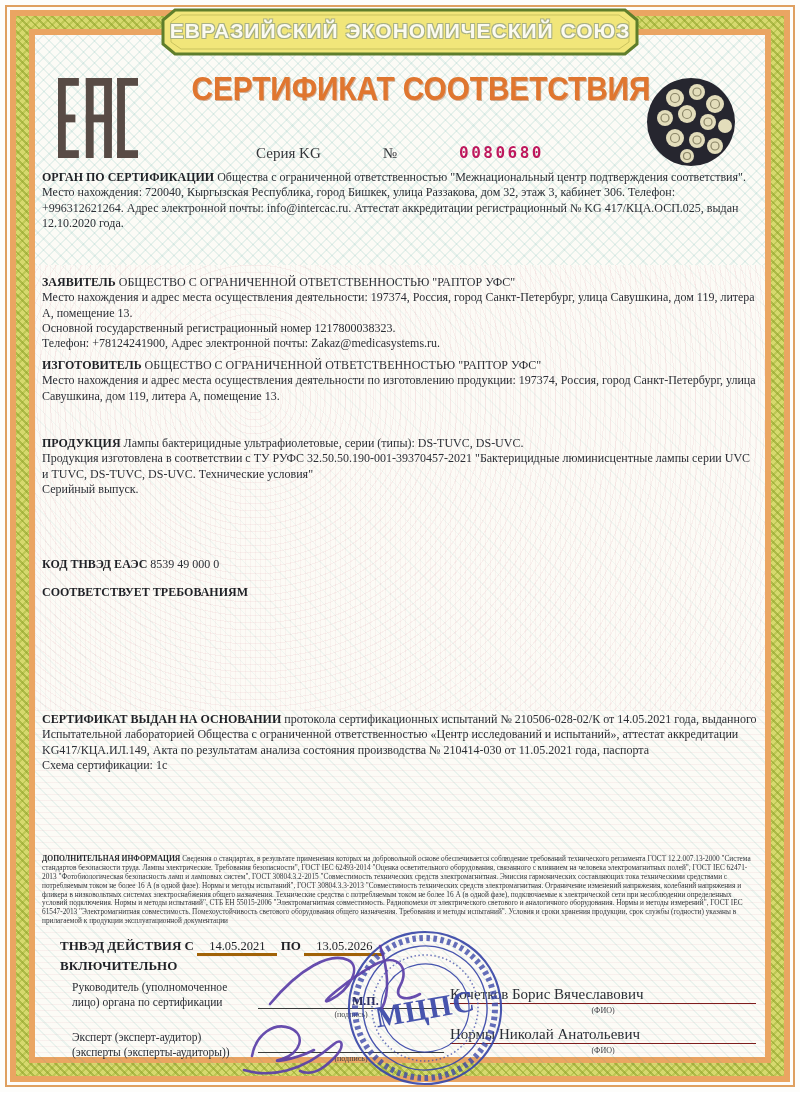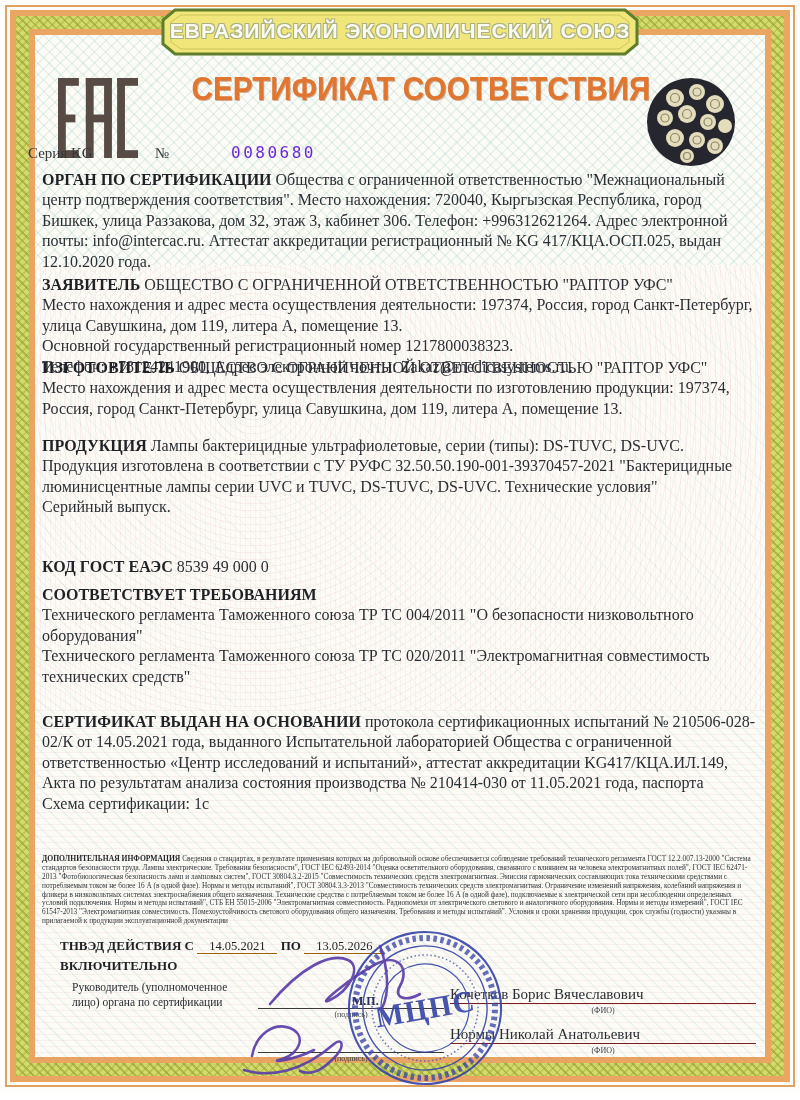--- a/index.html
+++ b/index.html
@@ -33,39 +33,39 @@
       font-family:"Liberation Sans",sans-serif;font-weight:bold;font-size:21px;letter-spacing:1px;
       color:#fbfaf0;
       text-shadow:-1px -1px 0 #a9b184,1px -1px 0 #a9b184,-1px 1px 0 #a9b184,1px 1px 0 #a9b184;}
   
   .title-row{position:absolute;top:70px;left:0;right:0;text-align:center;z-index:2;margin-left:41px;}
   .title{display:inline-block;transform:scaleX(.9);transform-origin:center;
       font-family:"Liberation Sans",sans-serif;font-weight:bold;font-size:33px;color:#e0762f;
       letter-spacing:0;text-shadow:1px 1px 0 rgba(150,60,10,.40);}
   .cert-no{position:absolute;top:112px;left:0;right:0;text-align:center;z-index:2;
       font-size:17.5px;color:#2a2d33;letter-spacing:.4px;}
-  .series-row{position:absolute;top:143px;left:0;right:0;display:flex;justify-content:flex-start;
-      align-items:baseline;gap:62px;z-index:2;font-size:15px;color:#33363a;margin-left:28px;}
-  .serial{font-family:"DejaVu Sans Mono",monospace;font-weight:normal;font-size:16px;
-      letter-spacing:2.5px;color:#6d28d9;}
+  .series-row{position:absolute;top:143px;left:0;right:0;display:flex;justify-content:center;
+      align-items:baseline;gap:62px;z-index:2;font-size:15px;color:#33363a;}
+  .serial{font-family:"DejaVu Sans Mono",monospace;font-weight:bold;font-size:16px;
+      letter-spacing:2.5px;color:#be185d;}
   .eac{position:absolute;left:58px;top:72px;z-index:2;}
   .holo{position:absolute;left:645px;top:76px;z-index:2;}
   
-  .sec{position:absolute;left:42px;width:716px;margin:0;font-size:16px;line-height:1.28;z-index:2;}
+  .sec{position:absolute;left:42px;width:716px;margin:0;font-size:12px;line-height:1.28;z-index:2;}
   .lbl{font-weight:bold;color:#1f2126;}
   .txt{white-space:pre-line;}
   .sec.block .lbl{display:block;}
   .s-organ{top:170px}.s-zayav{top:275px}.s-izgot{top:358px}.s-prod{top:436px}
   .s-kod{top:557px}.s-sootv{top:585px}.s-osnov{top:712px}
   .s-dop{top:854px;font-size:7.3px;line-height:1.22;color:#33363c;}
   .s-dop .lbl{font-size:7.6px;}
   
   .validity{position:absolute;left:60px;top:936px;z-index:2;font-size:13px;font-weight:bold;
       color:#1f2126;line-height:19px;}
-  .validity .date{font-weight:normal;font-size:12.5px;border-bottom:1px solid #a16207;padding:0 12px;}
+  .validity .date{font-weight:normal;font-size:12.5px;border-bottom:3px solid #a16207;padding:0 12px;}
   
   .sig-role{position:absolute;left:72px;width:210px;font-size:11.5px;line-height:1.3;
       white-space:pre-line;z-index:2;}
   .role1{top:980px}.role2{top:1030px}
   .sig-line{position:absolute;height:24px;border-bottom:1px solid #3a3a3a;z-index:2;}
   .under-label{position:absolute;text-align:center;font-size:8px;color:#3c3f45;z-index:2;}
   .name-box{position:absolute;left:450px;width:306px;text-align:left;font-size:15px;
       border-bottom:1px solid #7f1d1d;z-index:2;}
   .mp{position:absolute;left:352px;top:994px;font-size:12px;font-weight:bold;color:#2b2d5e;z-index:7;}
   .stamp{position:absolute;left:330px;top:922px;z-index:6;opacity:.92;}
@@ -169,27 +169,25 @@
     <span class="txt">ОБЩЕСТВО С ОГРАНИЧЕННОЙ ОТВЕТСТВЕННОСТЬЮ "РАПТОР УФС"
 Место нахождения и адрес места осуществления деятельности по изготовлению продукции: 197374, Россия, город Санкт-Петербург, улица Савушкина, дом 119, литера А, помещение 13.</span>
   </p>
   <p class="sec s-prod">
     <span class="lbl">ПРОДУКЦИЯ</span>
     <span class="txt">Лампы бактерицидные ультрафиолетовые, серии (типы): DS-TUVC, DS-UVC.
 Продукция изготовлена в соответствии с ТУ РУФС 32.50.50.190-001-39370457-2021 "Бактерицидные люминисцентные лампы серии UVC и TUVC, DS-TUVC, DS-UVC. Технические условия"
 Серийный выпуск.</span>
   </p>
   <p class="sec s-kod">
-    <span class="lbl">КОД ГОСТ ЕАЭС</span>
+    <span class="lbl">КОД ТНВЭД ЕАЭС</span>
     <span class="txt">8539 49 000 0</span>
   </p>
   <p class="sec block s-sootv">
     <span class="lbl">СООТВЕТСТВУЕТ ТРЕБОВАНИЯМ</span>
-    <span class="txt">Технического регламента Таможенного союза ТР ТС 004/2011 "О безопасности низковольтного оборудования"
-Технического регламента Таможенного союза ТР ТС 020/2011 "Электромагнитная совместимость технических средств"</span>
   </p>
   <p class="sec s-osnov">
     <span class="lbl">СЕРТИФИКАТ ВЫДАН НА ОСНОВАНИИ</span>
     <span class="txt">протокола сертификационных испытаний № 210506-028-02/К от 14.05.2021 года, выданного Испытательной лабораторией Общества с ограниченной ответственностью «Центр исследований и испытаний», аттестат аккредитации KG417/КЦА.ИЛ.149, Акта по результатам анализа состояния производства № 210414-030 от 11.05.2021 года, паспорта
 Схема сертификации: 1с</span>
   </p>
   <p class="sec s-dop">
     <span class="lbl">ДОПОЛНИТЕЛЬНАЯ ИНФОРМАЦИЯ</span>
     <span class="txt">Сведения о стандартах, в результате применения которых на добровольной основе обеспечивается соблюдение требований технического регламента ГОСТ 12.2.007.13-2000 "Система стандартов безопасности труда. Лампы электрические. Требования безопасности", ГОСТ IEC 62493-2014 "Оценка осветительного оборудования, связанного с влиянием на человека электромагнитных полей", ГОСТ IEC 62471-2013 "Фотобиологическая безопасность ламп и ламповых систем", ГОСТ 30804.3.2-2015 "Совместимость технических средств электромагнитная. Эмиссия гармонических составляющих тока техническими средствами с потребляемым током не более 16 А (в одной фазе). Нормы и методы испытаний", ГОСТ 30804.3.3-2013 "Совместимость технических средств электромагнитная. Ограничение изменений напряжения, колебаний напряжения и фликера в низковольтных системах электроснабжения общего назначения. Технические средства с потребляемым током не более 16 А (в одной фазе), подключаемые к электрической сети при несоблюдении определенных условий подключения. Нормы и методы испытаний", СТБ ЕН 55015-2006 "Электромагнитная совместимость. Радиопомехи от электрического светового и аналогичного оборудования. Нормы и методы измерений", ГОСТ IEC 61547-2013 "Электромагнитная совместимость. Помехоустойчивость светового оборудования общего назначения. Требования и методы испытаний". Условия и сроки хранения продукции, срок службы (годности) указаны в прилагаемой к продукции эксплуатационной документации</span>
   </p>
@@ -203,20 +201,22 @@
     <span>ВКЛЮЧИТЕЛЬНО</span>
   </div>
 
   <div class="sig-role role1">Руководитель (уполномоченное
 лицо) органа по сертификации</div>
   <div class="sig-line" style="left:258px;top:984px;width:186px;"></div>
   <div class="under-label" style="left:258px;top:1010px;width:186px;">(подпись)</div>
   <div class="name-box" style="top:986px;">Кочетков Борис Вячеславович</div>
   <div class="under-label" style="left:450px;top:1006px;width:306px;">(ФИО)</div>
 
+  <div class="sig-role role2">Эксперт (эксперт-аудитор)
+(эксперты (эксперты-аудиторы))</div>
   <div class="sig-line" style="left:258px;top:1028px;width:186px;"></div>
   <div class="under-label" style="left:258px;top:1054px;width:186px;">(подпись)</div>
   <div class="name-box" style="top:1026px;">Нормы Николай Анатольевич</div>
   <div class="under-label" style="left:450px;top:1046px;width:306px;">(ФИО)</div>
 
   <div class="mp">М.П.</div>
 
   <div class="stamp">
     <svg width="190" height="178" viewBox="0 0 190 178">
       <g transform="rotate(-10 95 86)" fill="none" stroke="#3947a8">

